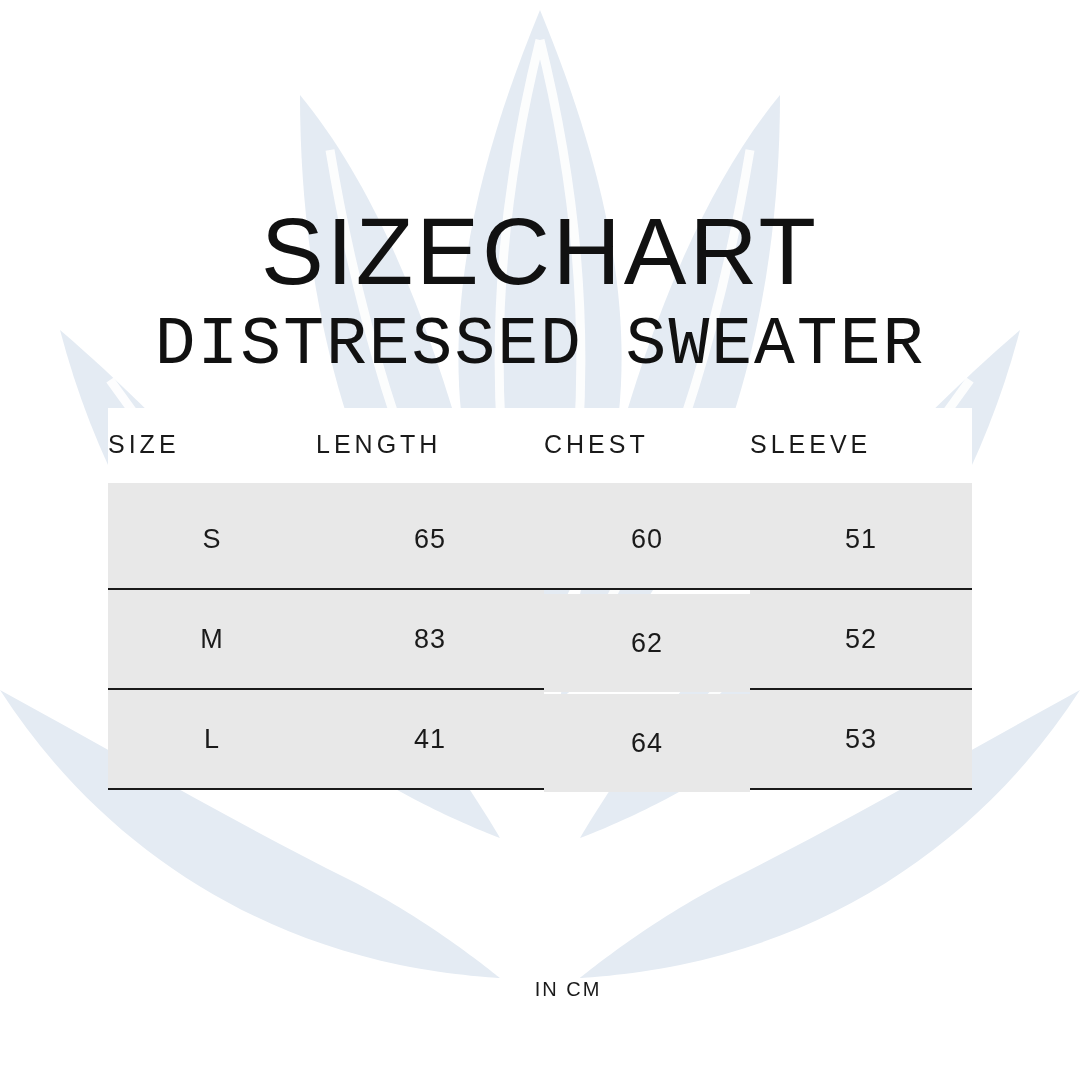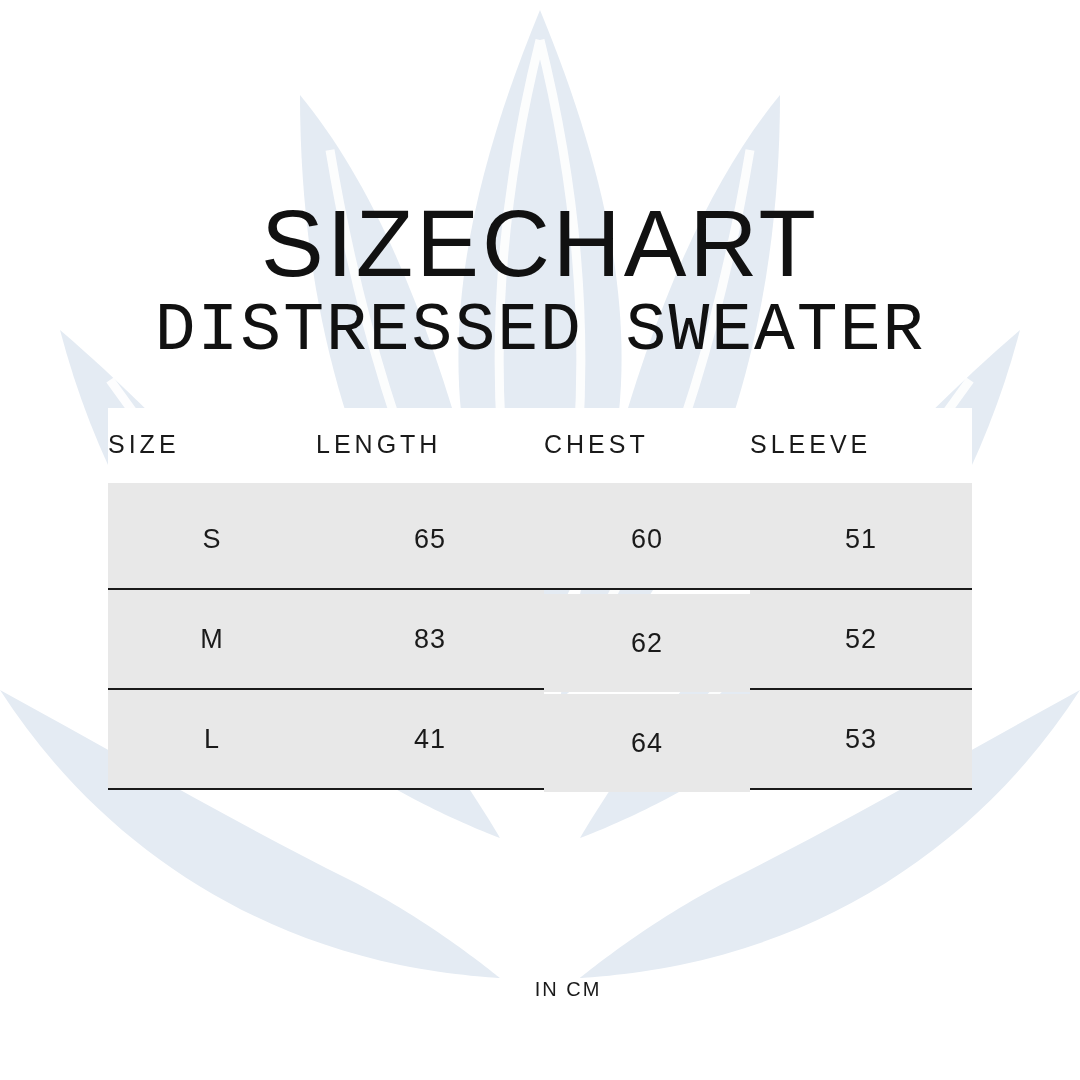--- a/index.html
+++ b/index.html
@@ -37,21 +37,21 @@
     width: 1080px;
     text-align: center;
   }
   .title-main {
     font-family: "Liberation Sans", sans-serif;
     font-weight: 300;
     font-size: 94px;
     letter-spacing: 3px;
     color: #111111;
     line-height: 1.02;
-    margin: 0;
+    margin: 8px;
   }
   .title-sub {
     font-family: Liberation Mono, monospace;
     font-weight: 300;
     font-size: 68px;
     letter-spacing: 2px;
     color: #111111;
     line-height: 1.1;
     margin: 16px;
     margin-top: 2px;

